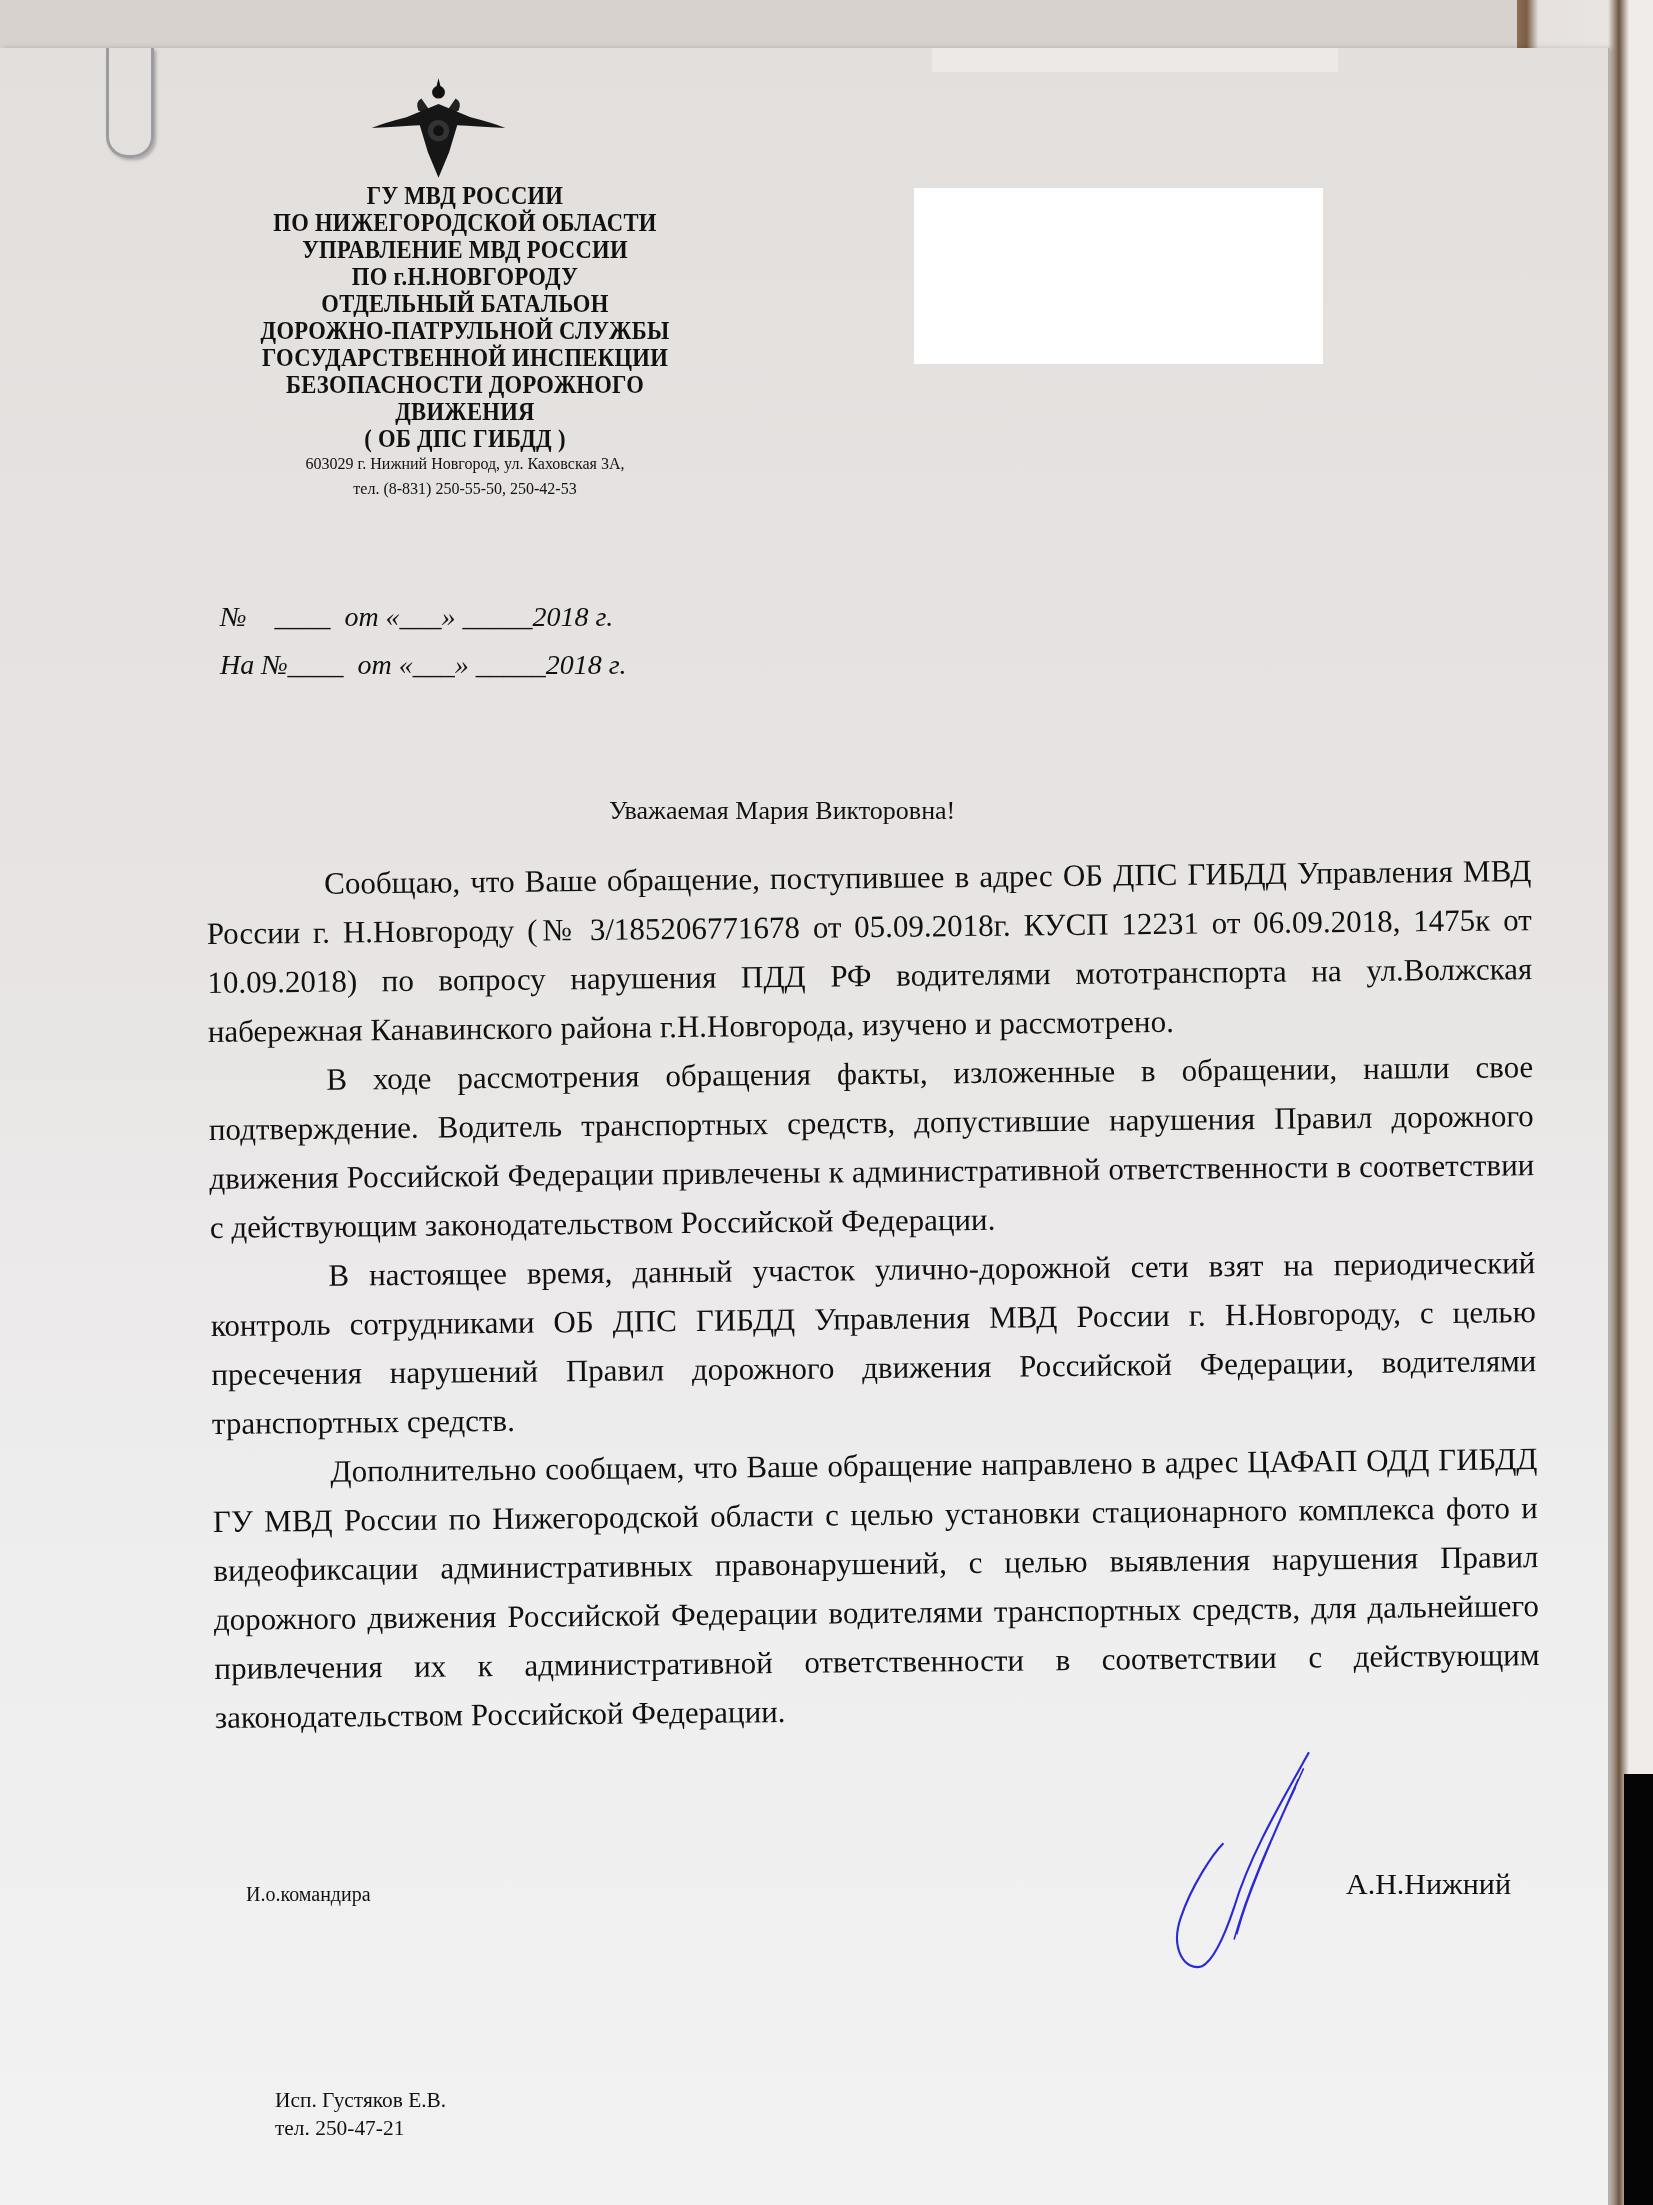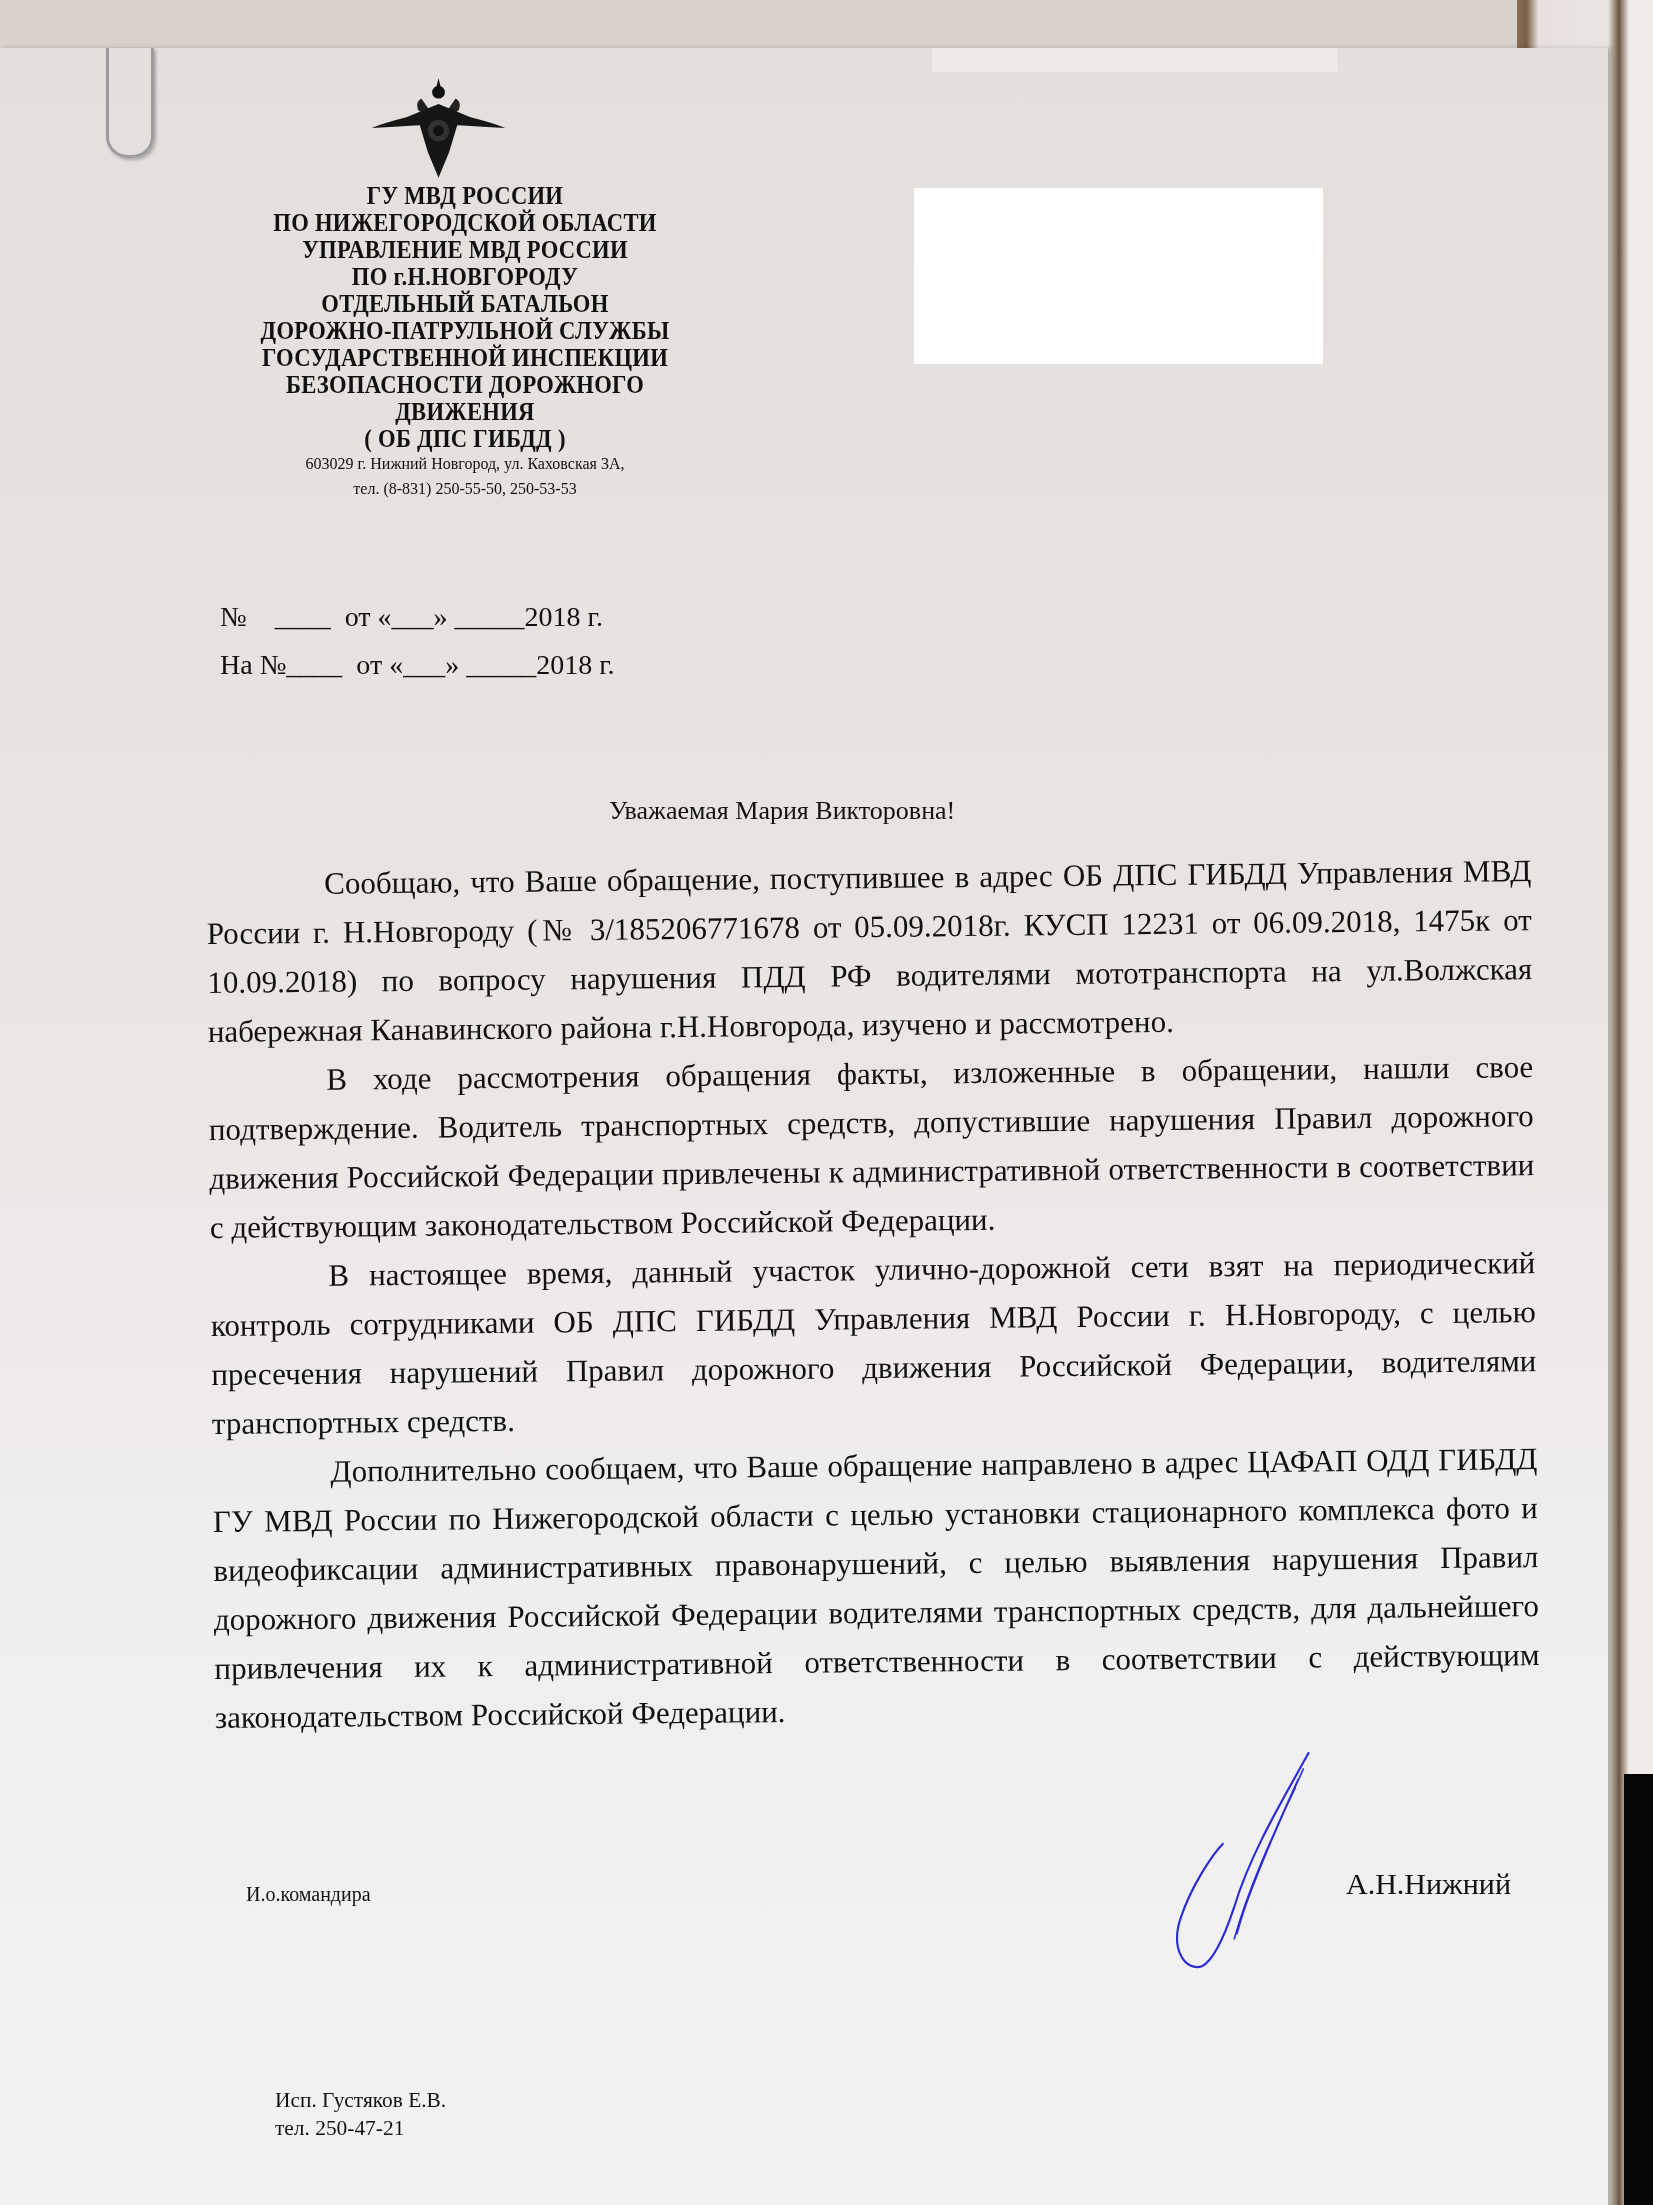--- a/index.html
+++ b/index.html
@@ -43,21 +43,21 @@
   }
   .header-block {
     position: absolute; left: 198px; top: 134px; width: 534px; text-align: center;
   }
   .org-line {
     font-weight: bold; font-size: 24.6px; line-height: 27px; letter-spacing: 0.3px;
     transform: scaleX(0.92); transform-origin: center;
   }
   .addr-line { font-size: 16px; line-height: 24.6px; }
   .regline {
-    position: absolute; left: 220px; font-size: 28px; white-space: pre;
+    position: absolute; left: 220px; font-size: 28px; white-space: pre; font-style: italic;
   }
   .salutation {
     position: absolute; left: 609px; top: 748px; font-size: 26px;
   }
   .body-text {
     position: absolute; left: 206px; top: 812px; width: 1325px;
     font-size: 31px; line-height: 49px; text-align: justify;
     transform: rotate(-0.6deg); transform-origin: left top;
   }
   .body-text p { margin: 0; text-indent: 118px; }
@@ -94,21 +94,21 @@
     <div class="org-line">ПО НИЖЕГОРОДСКОЙ ОБЛАСТИ</div>
     <div class="org-line">УПРАВЛЕНИЕ МВД РОССИИ</div>
     <div class="org-line">ПО г.Н.НОВГОРОДУ</div>
     <div class="org-line">ОТДЕЛЬНЫЙ БАТАЛЬОН</div>
     <div class="org-line">ДОРОЖНО-ПАТРУЛЬНОЙ СЛУЖБЫ</div>
     <div class="org-line">ГОСУДАРСТВЕННОЙ ИНСПЕКЦИИ</div>
     <div class="org-line">БЕЗОПАСНОСТИ ДОРОЖНОГО</div>
     <div class="org-line">ДВИЖЕНИЯ</div>
     <div class="org-line">( ОБ ДПС ГИБДД )</div>
     <div class="addr-line">603029  г. Нижний Новгород,  ул. Каховская  3А,</div>
-    <div class="addr-line">тел. (8-831)  250-55-50, 250-53-53</div>
+    <div class="addr-line">тел. (8-831)  250-55-50, 250-42-53</div>
   </div>
 
   <div class="regline" style="top:553px">№    ____  от «___» _____2018 г.</div>
   <div class="regline" style="top:601px">На №____  от «___» _____2018 г.</div>
 
   <div class="salutation">Уважаемая Мария Викторовна!</div>
 
   <div class="body-text">
     <p>Сообщаю, что Ваше обращение, поступившее в адрес ОБ ДПС ГИБДД Управления МВД России г. Н.Новгороду (№ 3/185206771678 от 05.09.2018г. КУСП 12231 от 06.09.2018, 1475к от 10.09.2018) по вопросу нарушения ПДД РФ водителями мототранспорта на ул.Волжская набережная Канавинского района г.Н.Новгорода, изучено и рассмотрено.</p>
     <p>В ходе рассмотрения обращения факты, изложенные в обращении, нашли свое подтверждение. Водитель транспортных средств, допустившие нарушения Правил дорожного движения Российской Федерации привлечены к административной ответственности в соответствии с действующим законодательством Российской Федерации.</p>

